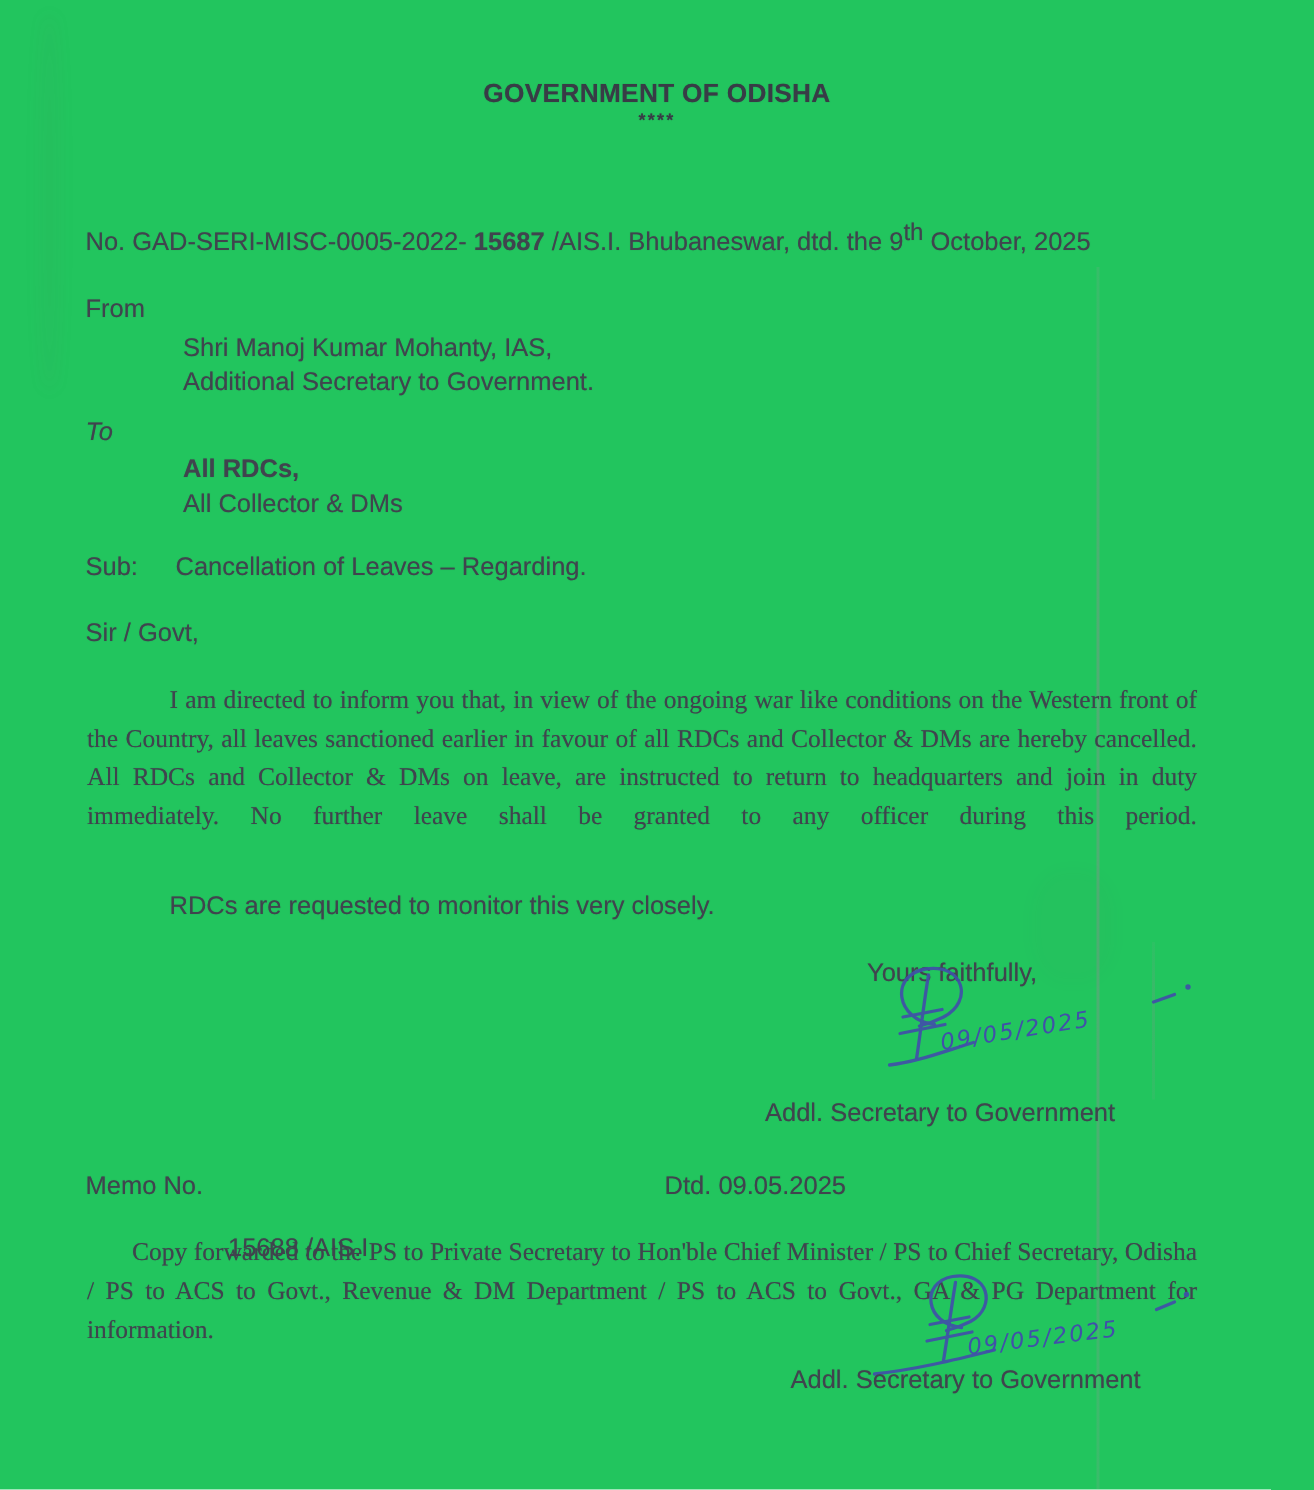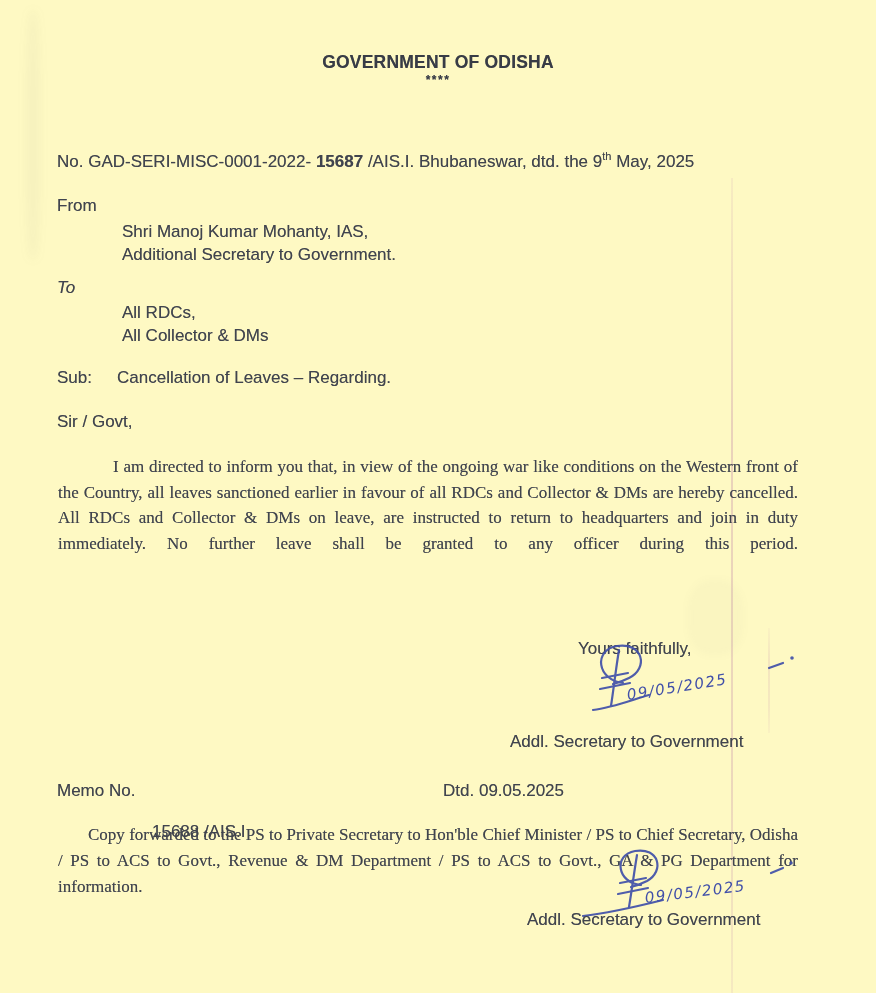--- a/index.html
+++ b/index.html
@@ -1,19 +1,19 @@
 <!DOCTYPE html>
 <html><head>
 <meta charset="utf-8">
 <style>
   html,body{margin:0;padding:0;background:#ffffff;}
   .page{
     position:relative;
     width:876px;height:993px;
-    background:#fef9c3;
+    background:#22c55e;
     overflow:hidden;
     font-family:"Liberation Sans", sans-serif;
     color:#40444e;
   }
   .abs{position:absolute;}
   .txt{
     font-size:17px;
     line-height:24px;
     text-shadow:0 0 0.5px rgba(64,68,78,0.55);
     white-space:nowrap;
@@ -24,21 +24,21 @@
     font-weight:bold;
     font-size:17.5px;
     line-height:24px;
     color:#383c46;
     letter-spacing:0.2px;
     text-shadow:0 0 0.6px rgba(56,60,70,0.6);
   }
   .stars{font-size:12px;letter-spacing:1.5px;line-height:12px;}
   .refline{left:57px;top:144px;}
   .refnum{font-weight:bold;}
-  sup{font-size:11px;}
+  sup{font-size:16px;}
   .indent1{left:122px;}
   .para{
     left:58px;width:740px;
     font-size:17px;
     line-height:25.5px;
     text-align:justify;
     text-shadow:0 0 0.5px rgba(64,68,78,0.55);
     font-family:Liberation Serif, serif;
   }
   .para::after{content:"";display:inline-block;width:100%;}
@@ -75,38 +75,39 @@
   <div class="scan-line" style="left:768px;top:628px;height:105px;opacity:0.5;"></div>
   <div class="smudge" style="left:26px;top:10px;width:14px;height:250px;"></div>
   <div class="smudge" style="left:688px;top:580px;width:55px;height:75px;opacity:0.6;"></div>
 
   <div class="abs header">
     <div>GOVERNMENT OF ODISHA</div>
     <div class="stars">****</div>
   </div>
 
   <div class="abs txt refline">
-    <span>No. GAD-SERI-MISC-0001-2022- </span><span class="refnum">15687</span><span> /AIS.I. Bhubaneswar, dtd. the 9</span><sup>th</sup><span> May, 2025</span>
+    <span>No. GAD-SERI-MISC-0005-2022- </span><span class="refnum">15687</span><span> /AIS.I. Bhubaneswar, dtd. the 9</span><sup>th</sup><span> October, 2025</span>
   </div>
 
   <div class="abs txt" style="left:57px;top:194px;">From</div>
   <div class="abs txt indent1" style="top:220px;">Shri Manoj Kumar Mohanty, IAS,</div>
   <div class="abs txt indent1" style="top:243px;">Additional Secretary to Government.</div>
 
   <div class="abs txt" style="left:57px;top:276px;font-style:italic;">To</div>
-  <div class="abs txt indent1" style="top:301px;">All RDCs,</div>
+  <div class="abs txt indent1" style="top:301px;font-weight:bold;">All RDCs,</div>
   <div class="abs txt" style="left:57px;top:366px;">
     <span class="sub-label">Sub:</span><span>Cancellation of Leaves – Regarding.</span>
   </div>
 
   <div class="abs txt indent1" style="top:324px;">All Collector &amp; DMs</div>
 
   <div class="abs txt" style="left:57px;top:410px;">Sir / Govt,</div>
 
   <div class="abs para" style="top:454px;text-indent:55px;">I am directed to inform you that, in view of the ongoing war like conditions on the Western front of the Country, all leaves sanctioned earlier in favour of all RDCs and Collector &amp; DMs are hereby cancelled. All RDCs and Collector &amp; DMs on leave, are instructed to return to headquarters and join in duty immediately. No further leave shall be granted to any officer during this period.</div>
+  <div class="abs txt" style="left:113px;top:592px;">RDCs are requested to monitor this very closely.</div>
 
   <div class="abs txt" style="left:578px;top:637px;">Yours faithfully,</div>
 
   <div class="abs" style="left:553px;top:638px;width:250px;height:95px;">
     <svg class="sig-svg" width="250" height="95" viewBox="0 0 250 95">
       <g fill="none" stroke="#4150a9" stroke-width="2.2" stroke-linecap="round" opacity="0.92">
         <path d="M 70 45 C 44 42 40 12 64 8 C 90 4 96 30 76 40 C 70 43 64 45 60 46"></path>
         <path d="M 66 12 C 63 30 61 48 58 68"></path>
         <path d="M 49 40 L 75 35"></path>
         <path d="M 47 51 L 77 45"></path>

